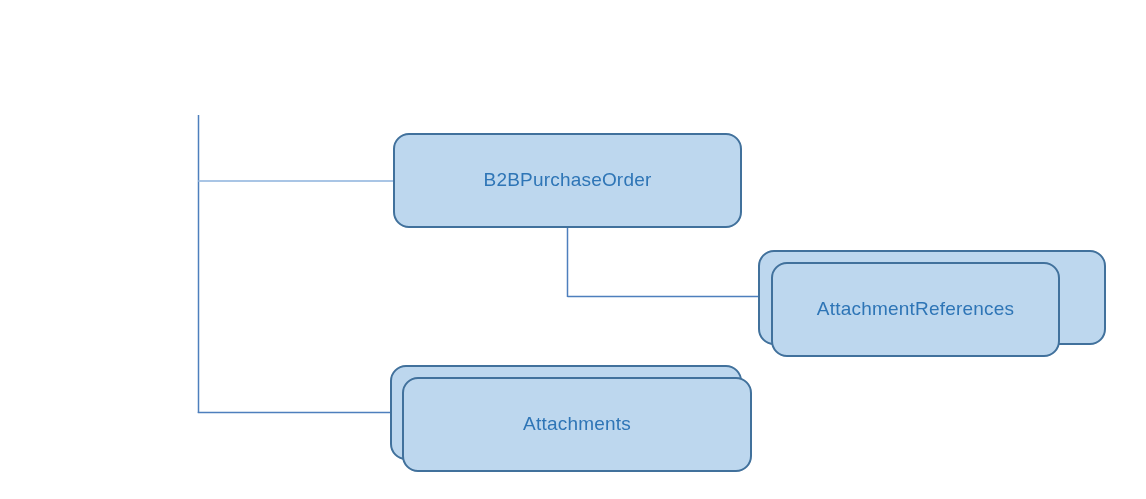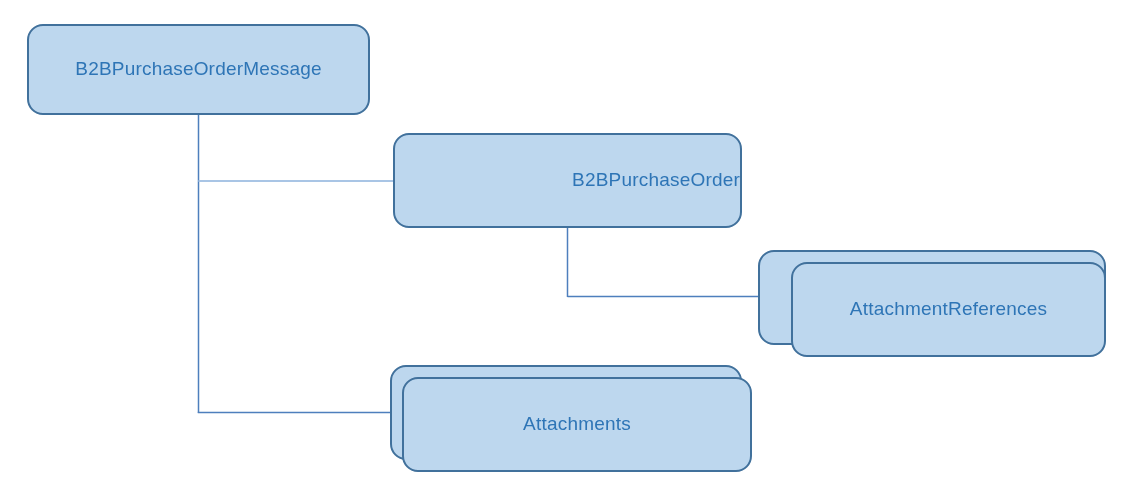--- a/index.html
+++ b/index.html
@@ -36,23 +36,23 @@
   }
   .node .label {
     color: var(--node-text, #2E75B6);
     font-size: 19px;
     line-height: 1.2;
     letter-spacing: 0.2px;
     white-space: nowrap;
   }
   
   .node-message        { left: 27px;  top: 24px;  width: 343px; height: 91px; }
-  .node-order          { left: 393px; top: 133px; width: 349px; height: 95px; justify-content: flex-end; }
+  .node-order          { left: 393px; top: 133px; width: 349px; height: 95px; }
   .node-attrefs-back   { left: 758px; top: 250px; width: 348px; height: 95px; }
-  .node-attrefs        { left: 771px; top: 262px; width: 315px; height: 95px; margin-left: 20px; }
+  .node-attrefs        { left: 771px; top: 262px; width: 289px; height: 95px; }
   .node-attach-back    { left: 390px; top: 365px; width: 352px; height: 95px; }
   .node-attach         { left: 402px; top: 377px; width: 350px; height: 95px; text-align: right; }
 </style>
 </head>
 <body>
 
 <div class="diagram">
 
   <svg class="connectors" viewBox="0 0 1146 499" xmlns="http://www.w3.org/2000/svg">
 
@@ -60,23 +60,20 @@
 
     <line x1="198.5" y1="181" x2="393" y2="181" stroke="var(--connector-light, #A9C5E5)" stroke-width="2"></line>
 
     <line x1="197.8" y1="412.5" x2="390" y2="412.5" stroke="var(--connector, #4E7FBD)" stroke-width="1.5"></line>
 
     <line x1="567.5" y1="228" x2="567.5" y2="297" stroke="var(--connector, #4E7FBD)" stroke-width="1.5"></line>
 
     <line x1="567.5" y1="296.5" x2="758" y2="296.5" stroke="var(--connector, #4E7FBD)" stroke-width="1.5"></line>
   </svg>
 
-  <div class="node node-message">
-    <span class="label">B2BPurchaseOrderMessage</span>
-  </div>
 
   <div class="node node-order">
     <span class="label">B2BPurchaseOrder</span>
   </div>
 
   <div class="node node-attrefs-back"></div>
   <div class="node node-attrefs">
     <span class="label">AttachmentReferences</span>
   </div>
 

